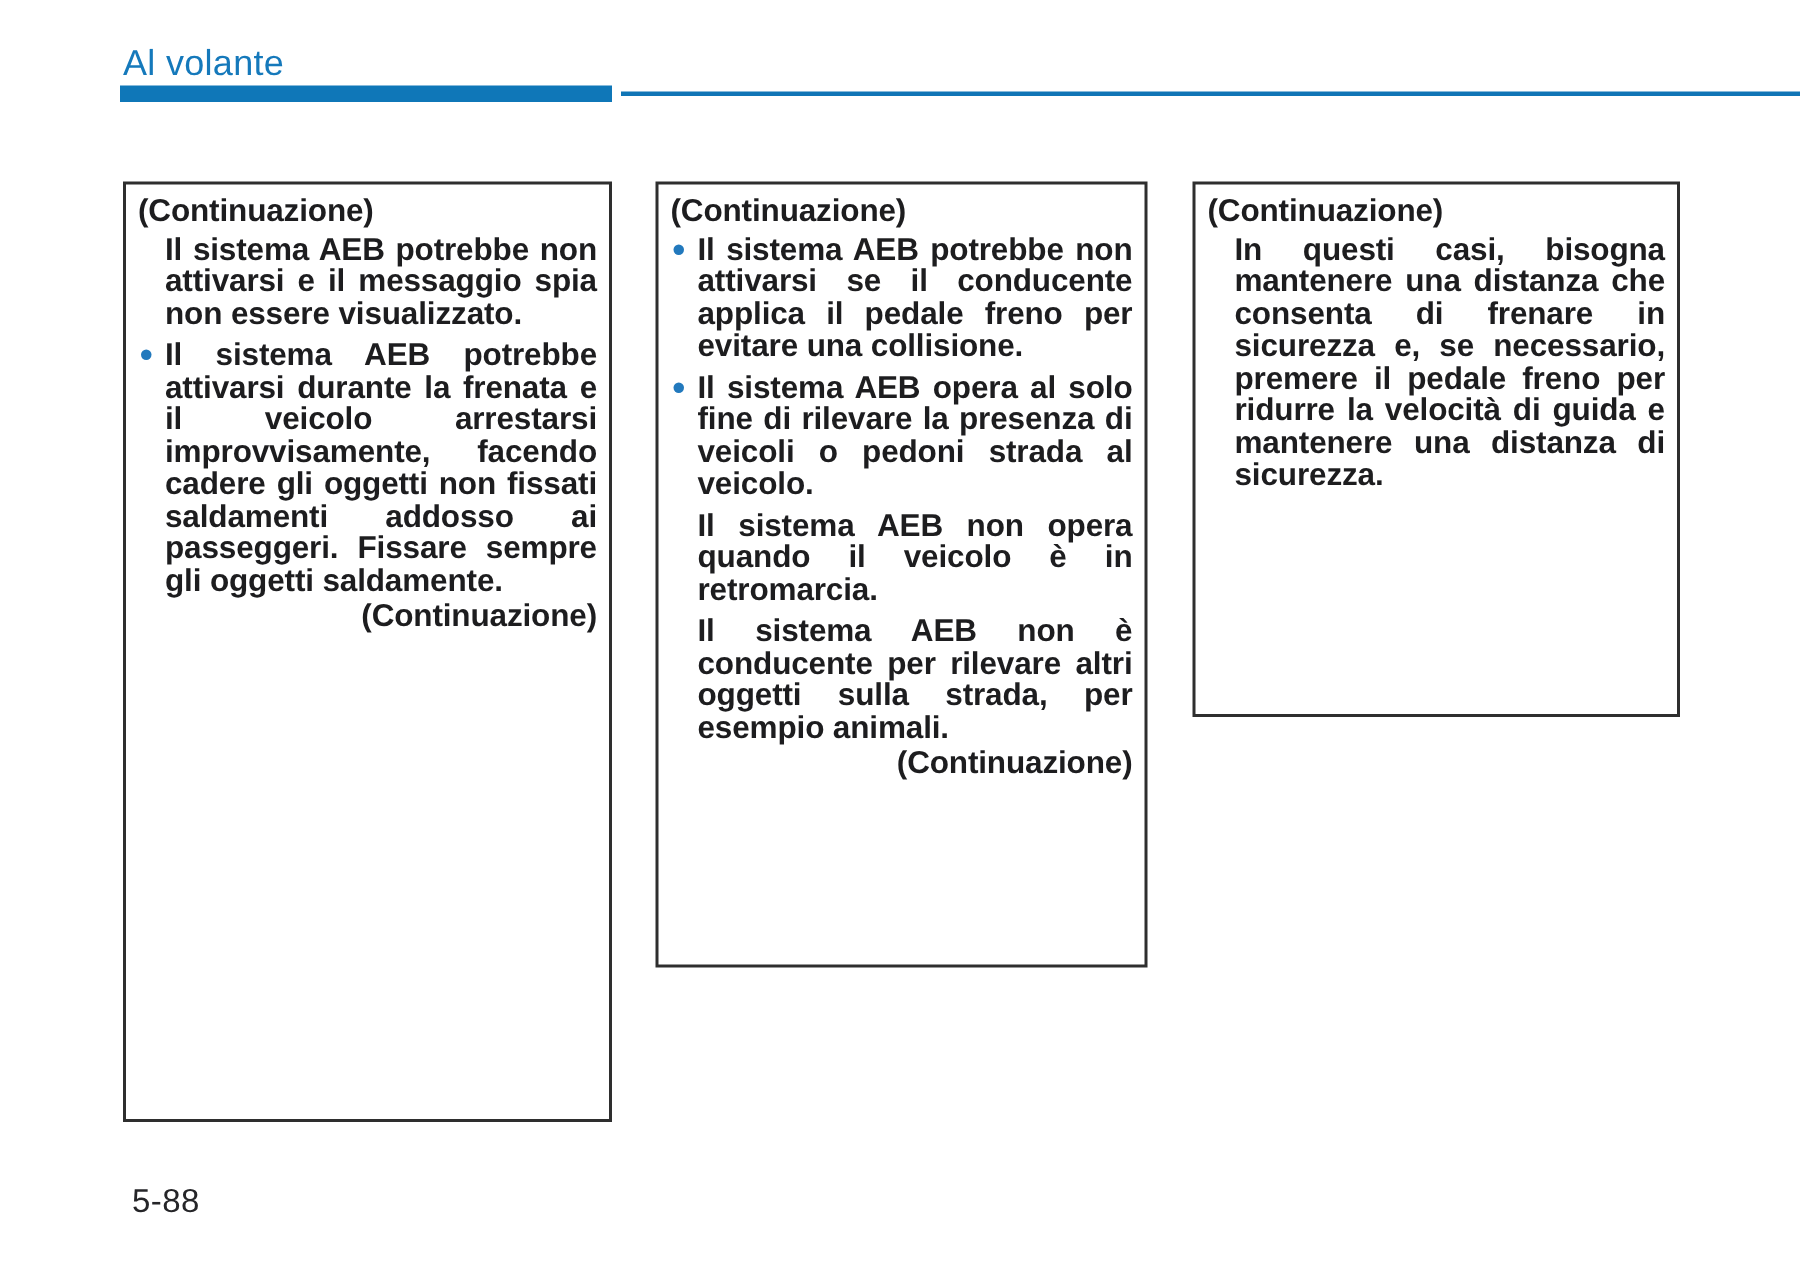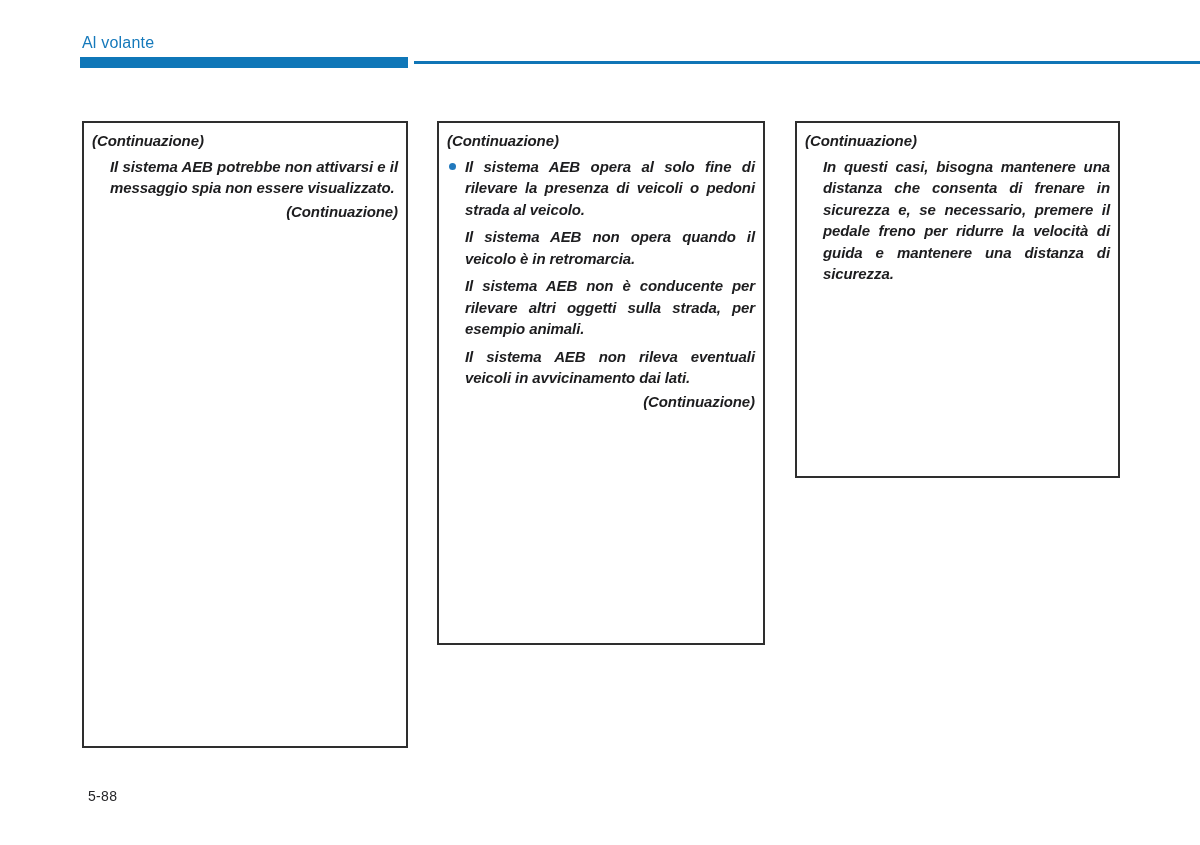--- a/index.html
+++ b/index.html
@@ -5,42 +5,41 @@
   html,body{margin:0;padding:0;}
   body{
     width:1200px;height:845px;position:relative;background:#ffffff;
     font-family:"Liberation Sans", sans-serif;
     -webkit-font-smoothing:antialiased;
     overflow:hidden;
   }
   
   .page-header-title{
     position:absolute;left:82px;top:31px;
-    font-size:16px;line-height:24px;font-weight:400;
+    font-size:24px;line-height:24px;font-weight:400;
     color:#1579bb;letter-spacing:0.2px;
   }
   .header-bar-thick{
     position:absolute;left:80px;top:57px;width:328px;height:11px;
     background:#0f77b8;
   }
   .header-rule-thin{
     position:absolute;left:414px;top:61px;width:786px;height:3px;
     background:#1075b6;
   }
   
   .callout{
     position:absolute;
     border:2px solid #2e2e2e;
     background:#ffffff;
     box-sizing:border-box;
     padding:5px 8px 6px 8px;
     color:#1d1d1f;
-    font-size:15px;font-weight:700;line-height:21.5px;
+    font-size:21px;font-weight:700;line-height:21.5px;
     letter-spacing:-0.1px;
-    font-style:italic;
   }
   .callout-1{left:82px;top:121px;width:326px;height:627px;}
   .callout-2{left:437px;top:121px;width:328px;height:524px;}
   .callout-3{left:795px;top:121px;width:325px;height:357px;}
   .box-header{margin:2px 0 4px 0;}
   .box-item{
     margin:0 0 6px 0;
     padding-left:18px;
     text-align:justify;
     position:relative;
@@ -51,46 +50,47 @@
     width:7px;height:7px;border-radius:50%;
     background:#2279bd;
   }
   .box-footer{
     margin-top:2px;
     text-align:right;
   }
   
   .page-number{
     position:absolute;left:88px;top:788px;
-    font-size:14px;font-weight:400;color:#252528;
+    font-size:22px;font-weight:400;color:#252528;
     letter-spacing:0.3px;
   }
 </style>
 </head>
 <body>
 
 <div class="page-header-title">Al volante</div>
 <div class="header-bar-thick"></div>
 <div class="header-rule-thin"></div>
 
 <div class="callout callout-1">
   <div class="box-header">(Continuazione)</div>
   <div>
       <div class="box-item"><span>Il sistema AEB potrebbe non attivarsi e il messaggio spia non essere visualizzato.</span></div>
+      <div class="box-item"><span class="bullet-dot"></span><span>Il sistema AEB potrebbe attivarsi durante la frenata e il veicolo arrestarsi improvvisamente, facendo cadere gli oggetti non fissati saldamenti addosso ai passeggeri. Fissare sempre gli oggetti saldamente.</span></div>
     </div>
   <div class="box-footer">(Continuazione)</div>
 </div>
 
 <div class="callout callout-2">
   <div class="box-header">(Continuazione)</div>
   <div>
+      <div class="box-item"><span class="bullet-dot"></span><span>Il sistema AEB potrebbe non attivarsi se il conducente applica il pedale freno per evitare una collisione.</span></div>
       <div class="box-item"><span class="bullet-dot"></span><span>Il sistema AEB opera al solo fine di rilevare la presenza di veicoli o pedoni strada al veicolo.</span></div>
       <div class="box-item"><span>Il sistema AEB non opera quando il veicolo è in retromarcia.</span></div>
       <div class="box-item"><span>Il sistema AEB non è conducente per rilevare altri oggetti sulla strada, per esempio animali.</span></div>
-      <div class="box-item"><span>Il sistema AEB non rileva eventuali veicoli in avvicinamento dai lati.</span></div>
     </div>
   <div class="box-footer">(Continuazione)</div>
 </div>
 
 <div class="callout callout-3">
   <div class="box-header">(Continuazione)</div>
   <div>
       <div class="box-item"><span>In questi casi, bisogna mantenere una distanza che consenta di frenare in sicurezza e, se necessario, premere il pedale freno per ridurre la velocità di guida e mantenere una distanza di sicurezza.</span></div>
     </div>
   <div class="box-footer"></div>

